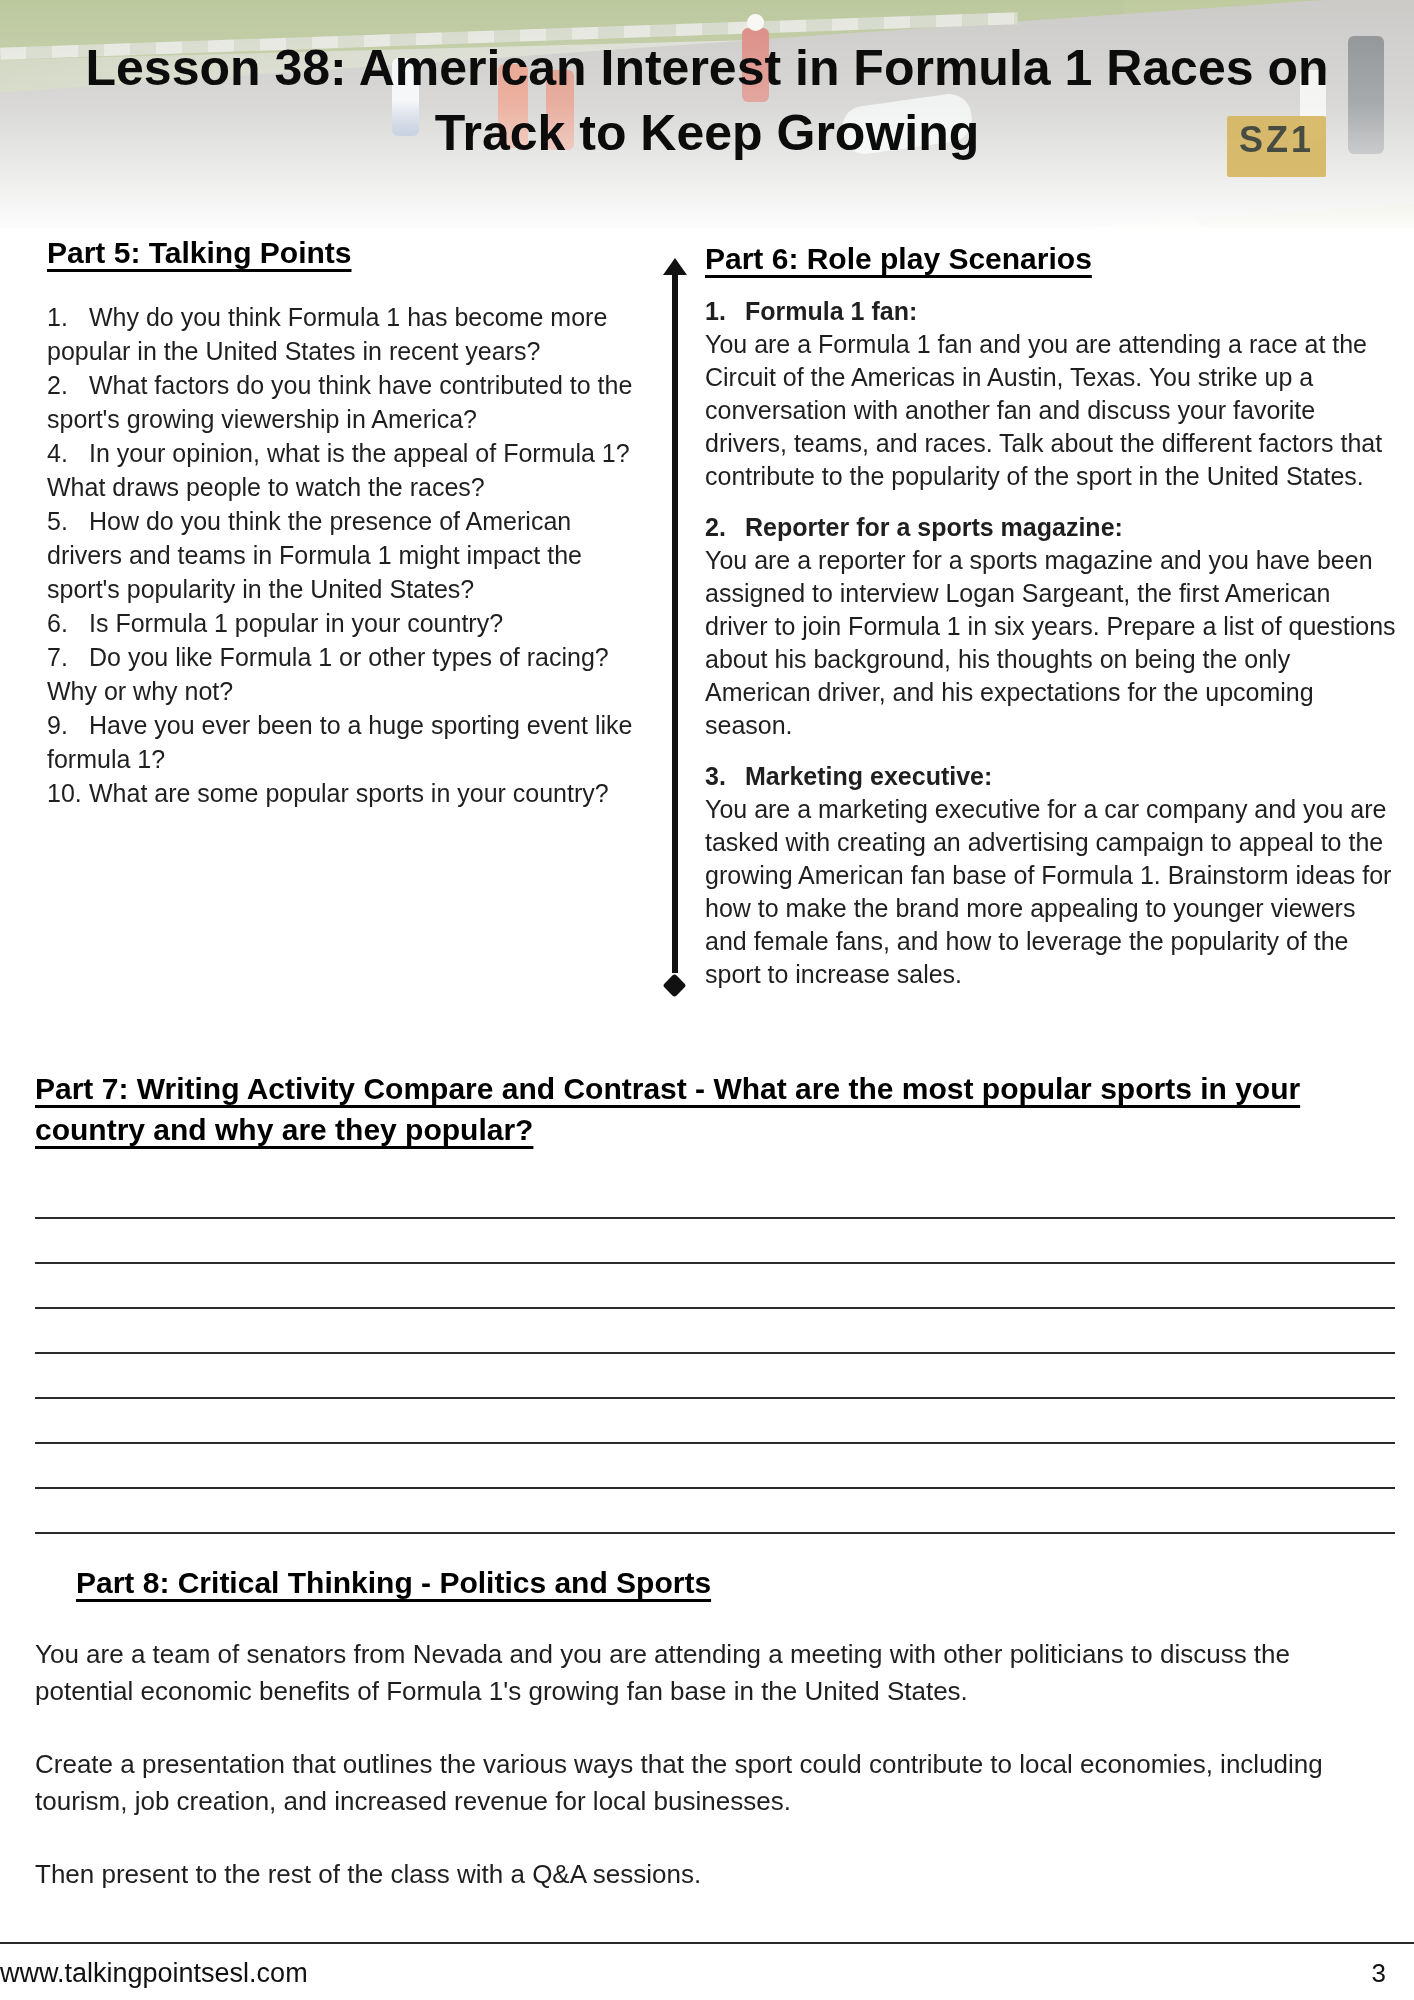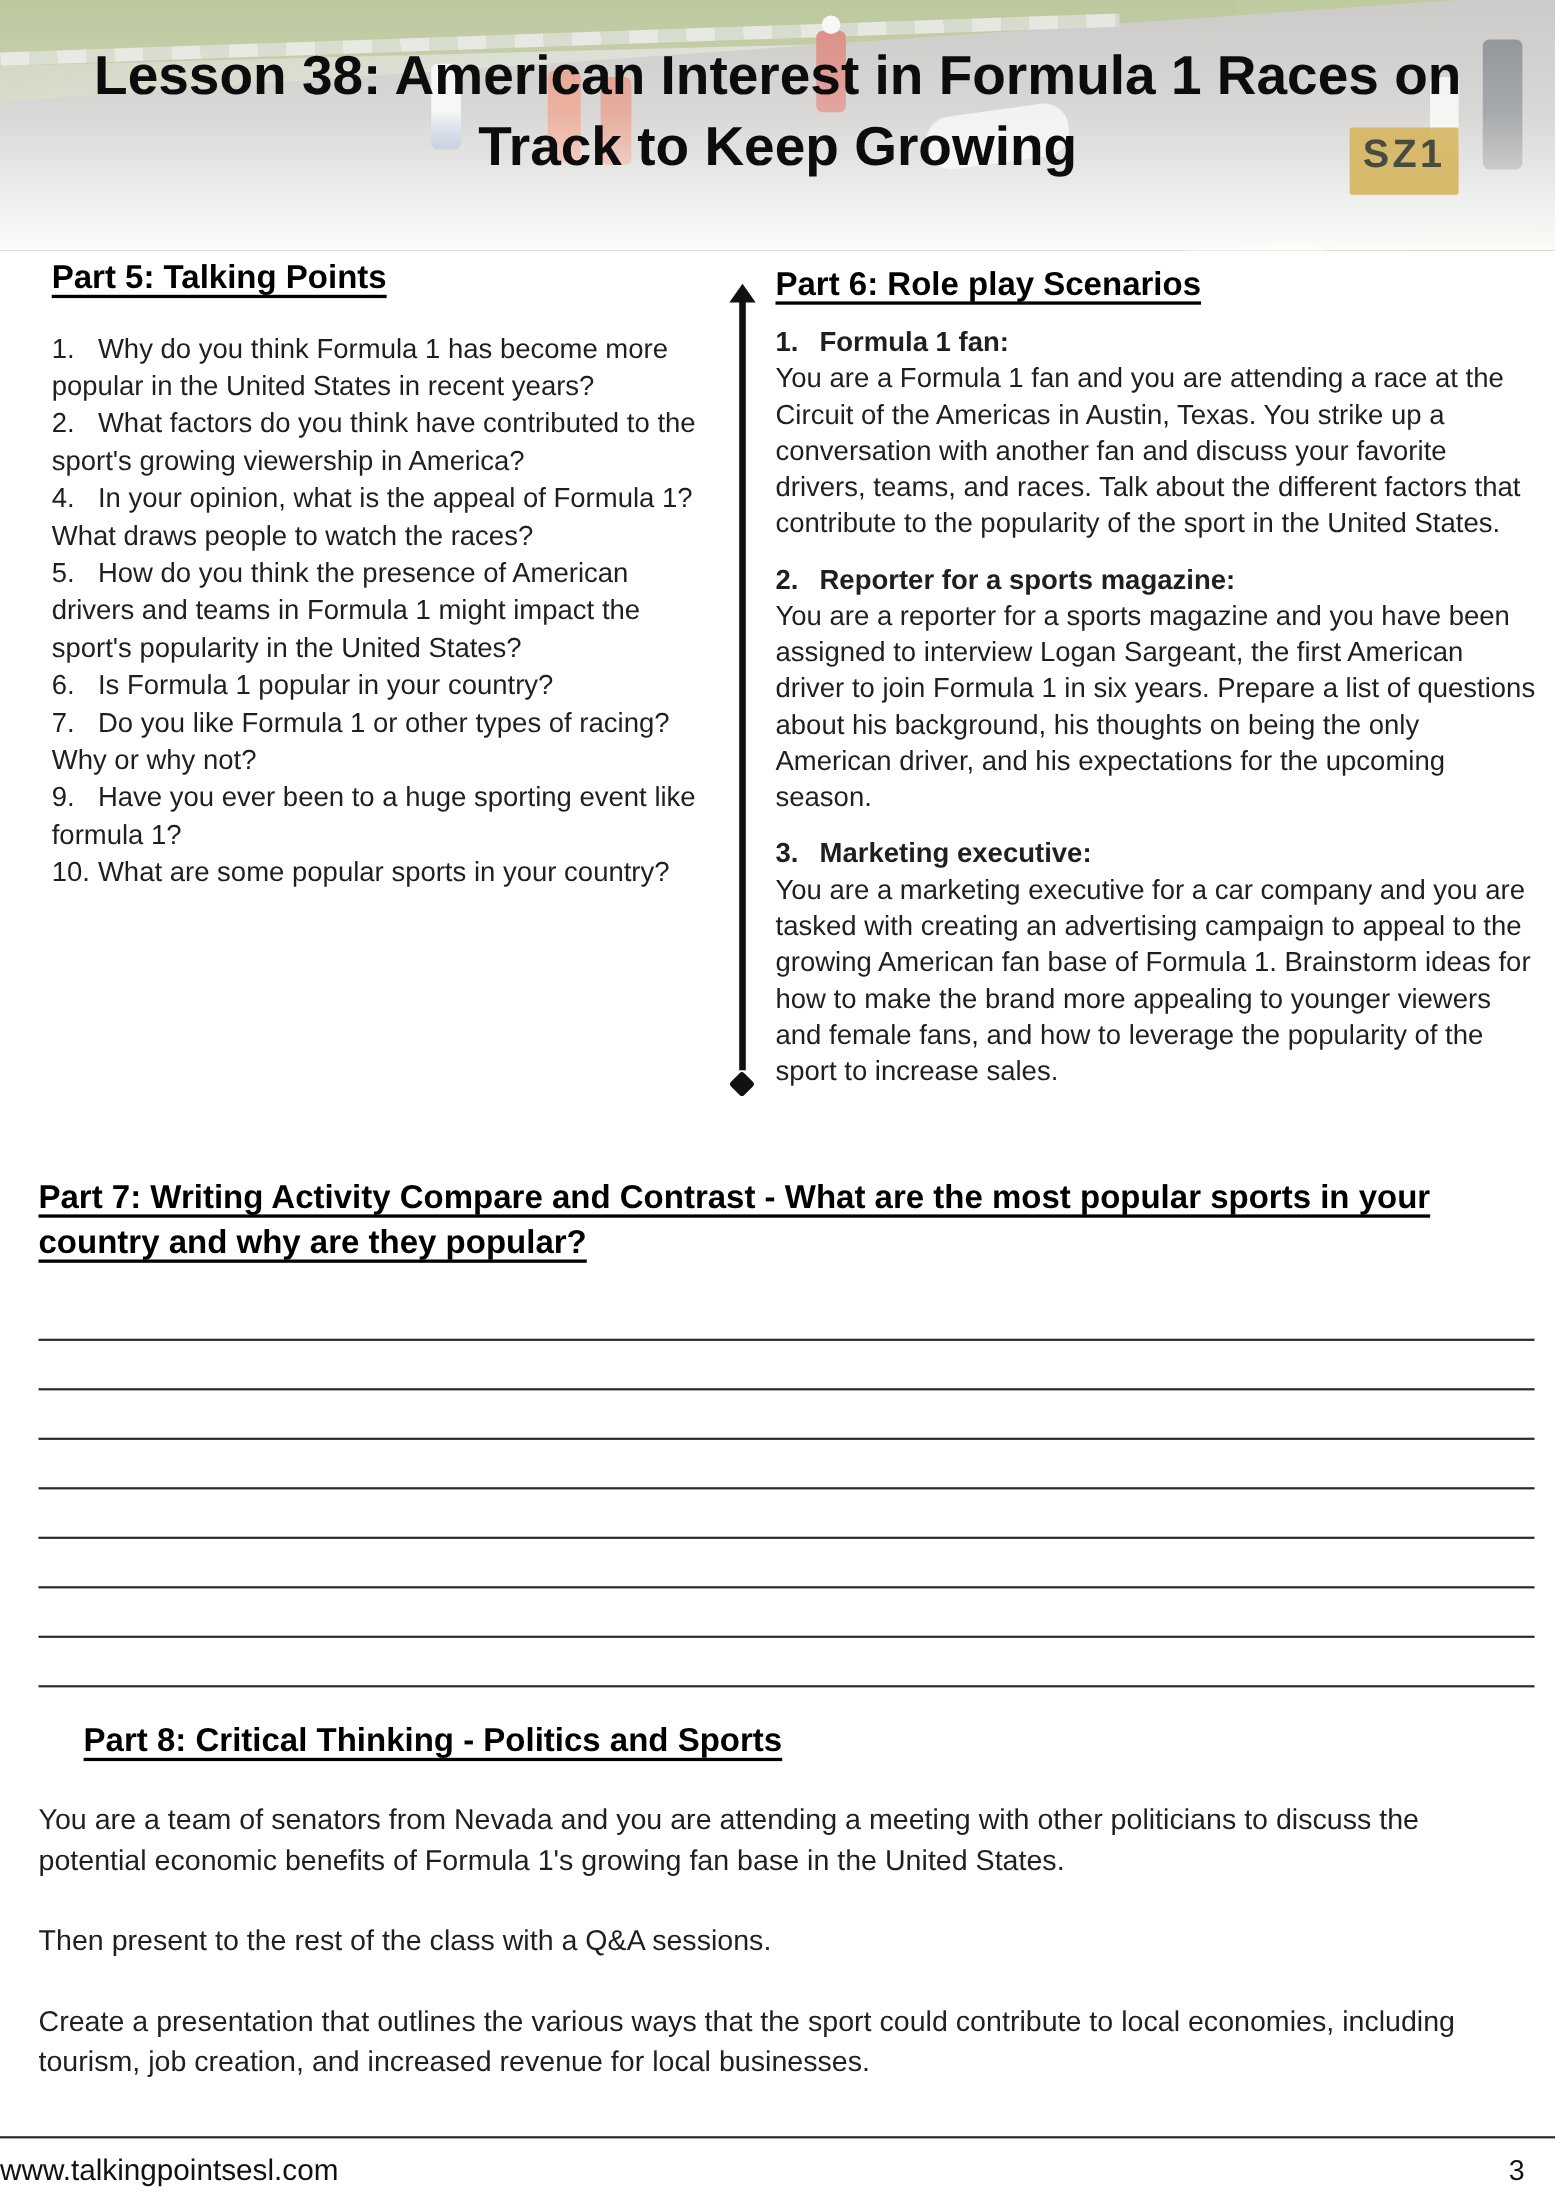--- a/index.html
+++ b/index.html
@@ -179,22 +179,22 @@
       <div class="w-line"></div>
       <div class="w-line"></div>
       <div class="w-line"></div>
       <div class="w-line"></div>
     </div>
   </section>
 
   <section class="part8">
     <h2 class="sec-heading">Part 8: Critical Thinking - Politics and Sports</h2>
     <p class="p8-text">You are a team of senators from Nevada and you are attending a meeting with other politicians to discuss the potential economic benefits of Formula 1's growing fan base in the United States.</p>
+    <p class="p8-text">Create a presentation that outlines the various ways that the sport could contribute to local economies, including tourism, job creation, and increased revenue for local businesses.</p>
     <p class="p8-text">Then present to the rest of the class with a Q&amp;A sessions.</p>
-    <p class="p8-text">Create a presentation that outlines the various ways that the sport could contribute to local economies, including tourism, job creation, and increased revenue for local businesses.</p>
   </section>
 
   <footer>
     <div class="footer-rule"></div>
     <div class="footer-url">www.talkingpointsesl.com</div>
     <div class="footer-page">3</div>
   </footer>
 
 </div>
 

